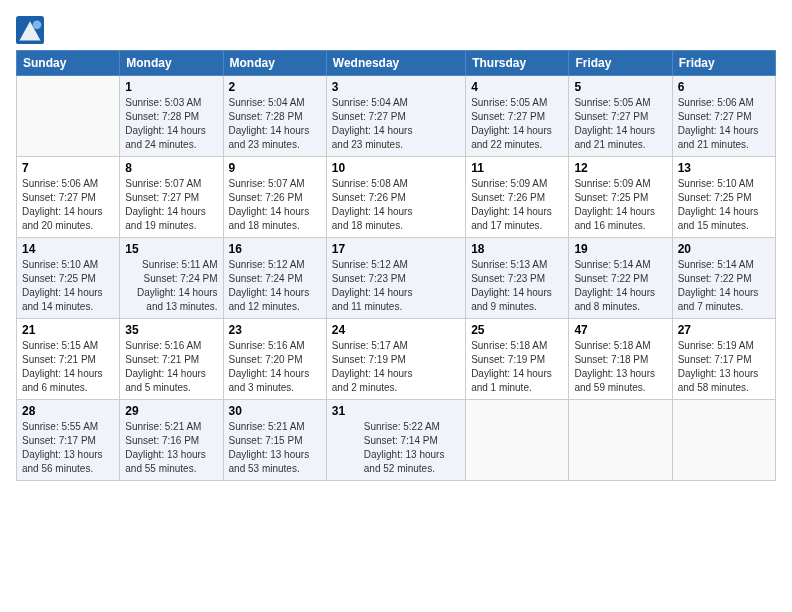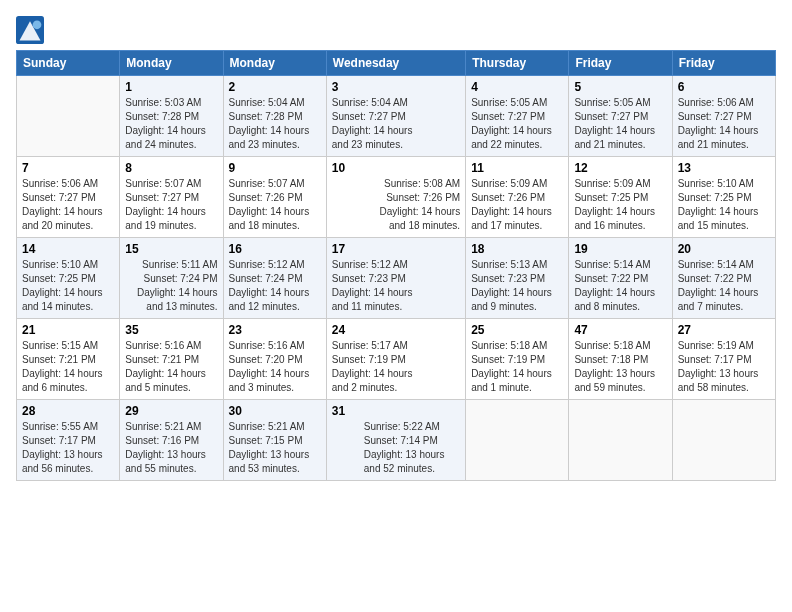--- a/index.html
+++ b/index.html
@@ -184,21 +184,21 @@
         </td>
         <td>
           <span class="day-num">9</span>
           <div class="day-detail" style="white-space: pre-line;">Sunrise: 5:07 AM
 Sunset: 7:26 PM
 Daylight: 14 hours
 and 18 minutes.</div>
         </td>
         <td>
           <span class="day-num">10</span>
-          <div class="day-detail" style="white-space: pre-line; text-align: right;">Sunrise: 5:08 AM
+          <div class="day-detail" style="white-space: pre-line;">Sunrise: 5:08 AM
 Sunset: 7:26 PM
 Daylight: 14 hours
 and 18 minutes.</div>
         </td>
         <td>
           <span class="day-num">11</span>
           <div class="day-detail" style="white-space: pre-line;">Sunrise: 5:09 AM
 Sunset: 7:26 PM
 Daylight: 14 hours
 and 17 minutes.</div>

